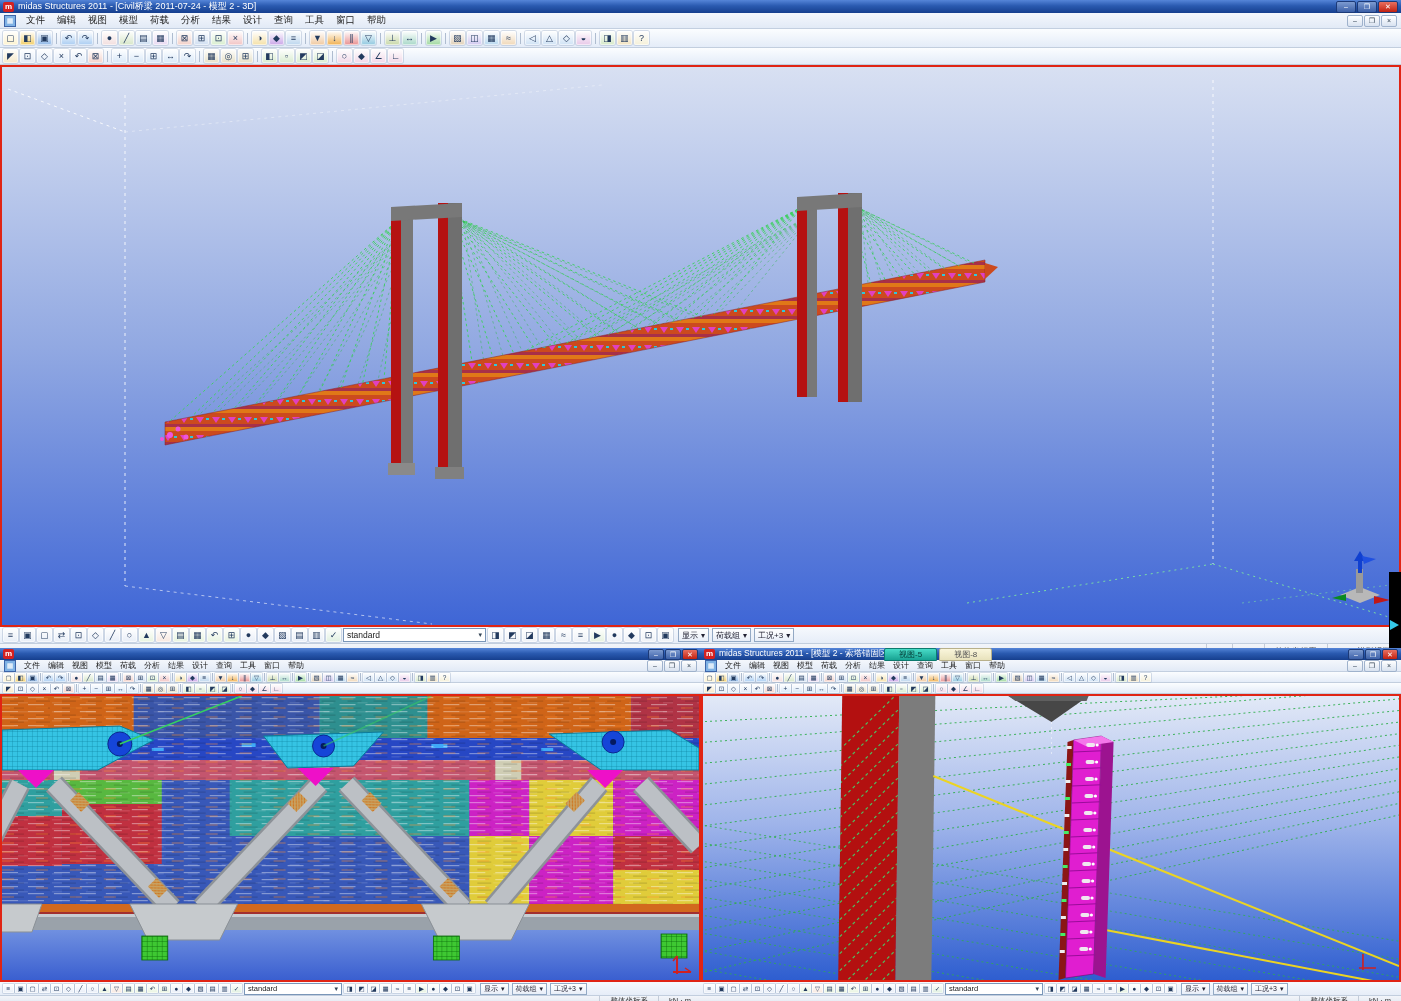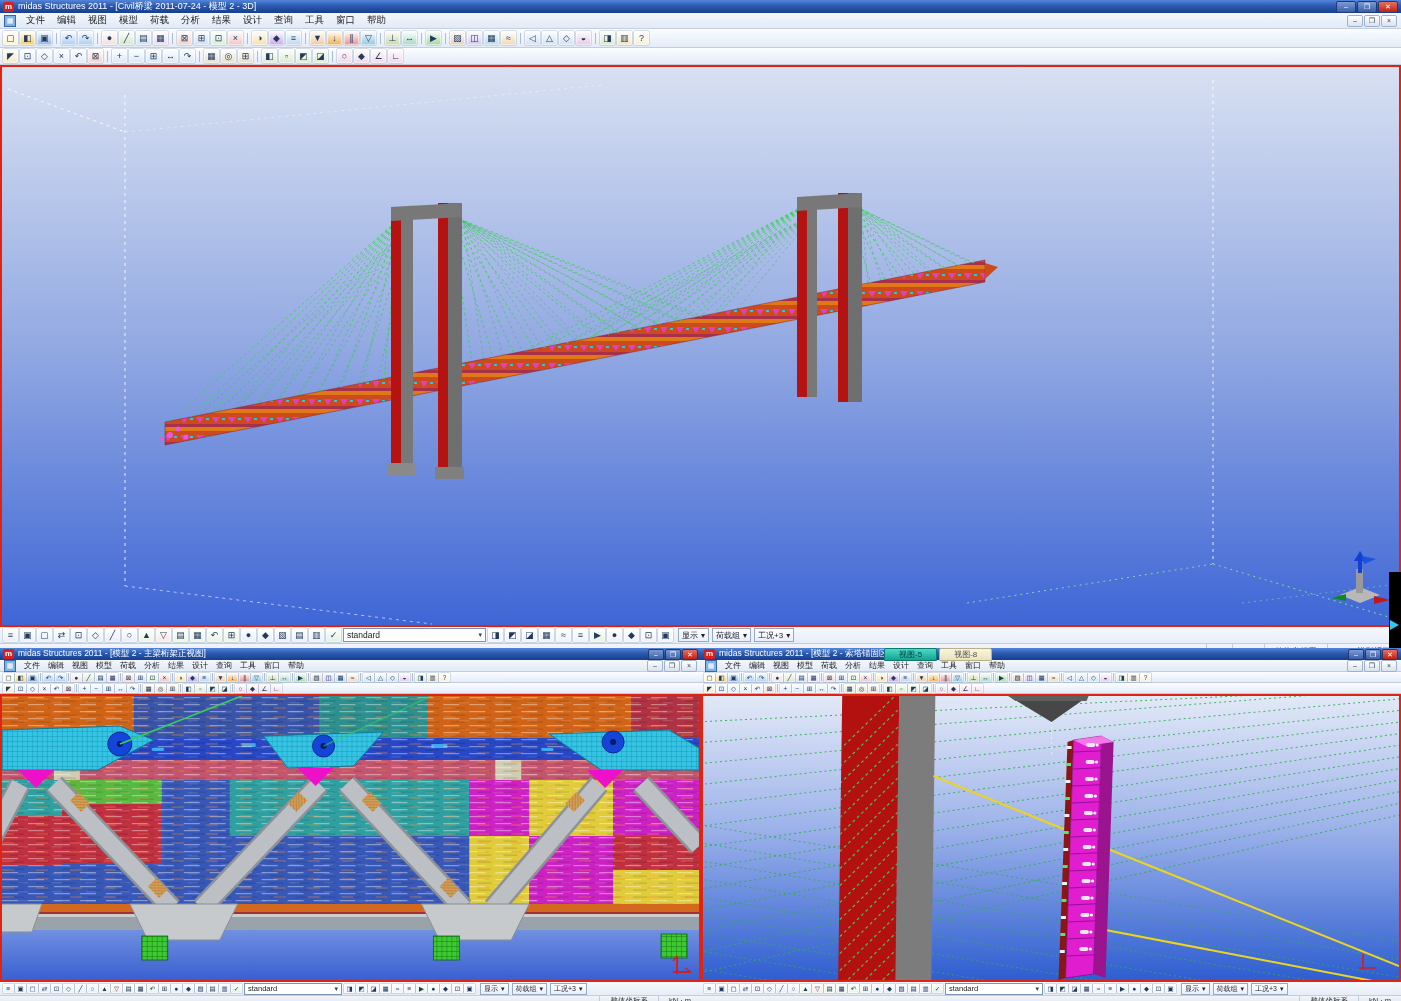--- a/index.html
+++ b/index.html
@@ -400,21 +400,20 @@
         <span class="seg">3</span>
         <span class="seg">Pa</span>
         <span class="seg">整体坐标系</span>
         <span class="seg">1 : 3 模型视图</span>
       </div>
   </section>
 
   <section class="window win-bl win-sm">
     <div class="titlebar">
       <span class="app-logo">m</span>
-      <span class="title-text">midas Structures 2011 - [模型 2 - 主梁桁架正视图]</span>
       <span class="win-controls">
         <span class="wc">–</span>
         <span class="wc">❐</span>
         <span class="wc close">✕</span>
       </span>
     </div>
     <div class="menubar">
       <span class="menu-doc-icon">▦</span>
       <span style="display:flex">
           <span class="menu-item">文件</span>

